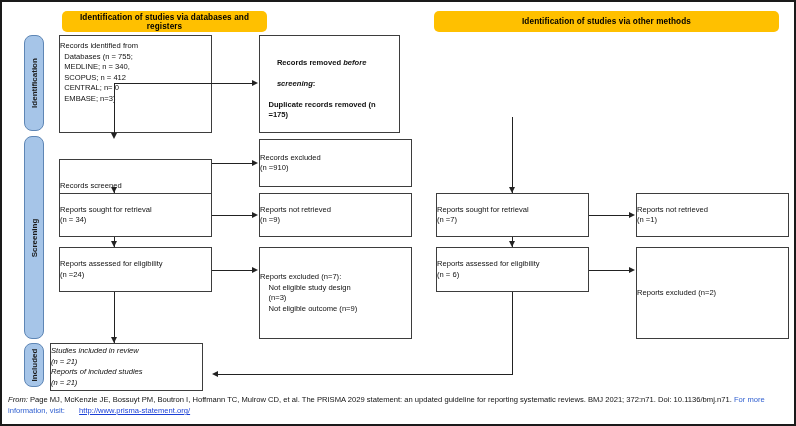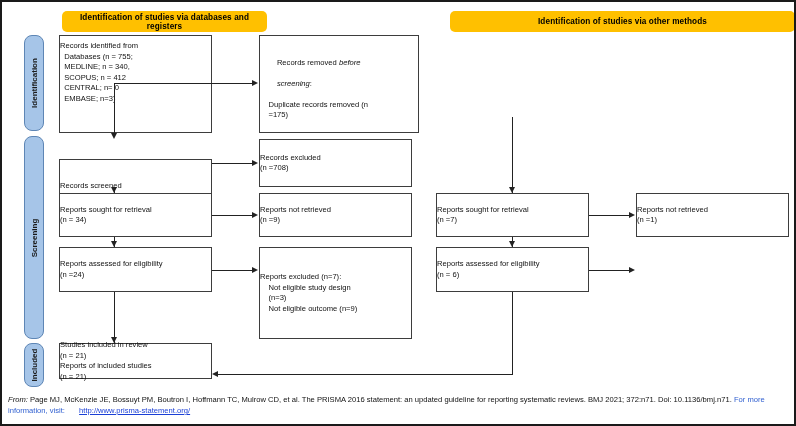--- a/index.html
+++ b/index.html
@@ -126,21 +126,21 @@
 </style>
 </head>
 <body>
 
 <div id="page">
   <div id="stage">
 
     <div class="banner" style="left:60px; top:9px; width:205px; height:21px;">
       <span>Identification of studies via databases and registers</span>
     </div>
-    <div class="banner" style="left:448px; top:9px; width:345px; height:21px;">
+    <div class="banner" style="left:432px; top:9px; width:345px; height:21px;">
       <span>Identification of studies via other methods</span>
     </div>
 
     <div class="phase" style="left:22px; top:33px; width:20px; height:96px;">
       <span class="phase-text">Identification</span>
     </div>
     <div class="phase" style="left:22px; top:134px; width:20px; height:203px;">
       <span class="phase-text">Screening</span>
     </div>
     <div class="phase" style="left:22px; top:341px; width:20px; height:44px;">
@@ -149,37 +149,37 @@
 
     <div class="box top" style="left:57px; top:33px; width:153px; height:98px;">
       <span class="box-text">Records identified from
   Databases (n = 755;
   MEDLINE; n = 340,
   SCOPUS; n = 412
   CENTRAL; n= 0
   EMBASE; n=3)</span>
     </div>
 
-    <div class="box" style="left:257px; top:33px; width:160px; height:98px;">
+    <div class="box" style="left:257px; top:33px; width:141px; height:98px;font-weight:bold;">
       <div class="box-text">
         <span>Records removed </span><span class="ital">before</span><br>
         <span class="ital">screening</span><span>:</span>
       </div>
       <span class="box-text">    Duplicate records removed (n
     =175)</span>
     </div>
 
     <div class="box" style="left:57px; top:137px; width:153px; height:64px;margin-top:20px;">
       <span class="box-text">Records screened
 (n =648)</span>
     </div>
 
     <div class="box" style="left:257px; top:137px; width:153px; height:48px;">
       <span class="box-text">Records excluded
-(n =708)</span>
+(n =910)</span>
     </div>
 
     <div class="box" style="left:57px; top:191px; width:153px; height:44px;">
       <span class="box-text">Reports sought for retrieval
 (n = 34)</span>
     </div>
 
     <div class="box" style="left:257px; top:191px; width:153px; height:44px;">
       <span class="box-text">Reports not retrieved
 (n =9)</span>
@@ -190,21 +190,21 @@
 (n =24)</span>
     </div>
 
     <div class="box" style="left:257px; top:245px; width:153px; height:92px;">
       <span class="box-text">Reports excluded (n=7):
     Not eligible study design
     (n=3)
     Not eligible outcome (n=9)</span>
     </div>
 
-    <div class="box" style="left:57px; top:341px; width:153px; height:36px;">
+    <div class="box" style="left:48px; top:341px; width:153px; height:48px;font-style:italic;">
       <span class="box-text">Studies included in review
 (n = 21)
 Reports of included studies
 (n = 21)</span>
     </div>
 
 
     <div class="box" style="left:434px; top:191px; width:153px; height:44px;">
       <span class="box-text">Reports sought for retrieval
 (n =7)</span>
@@ -213,20 +213,23 @@
     <div class="box" style="left:634px; top:191px; width:153px; height:44px;">
       <span class="box-text">Reports not retrieved
 (n =1)</span>
     </div>
 
     <div class="box" style="left:434px; top:245px; width:153px; height:45px;">
       <span class="box-text">Reports assessed for eligibility
 (n = 6)</span>
     </div>
 
+    <div class="box" style="left:634px; top:245px; width:153px; height:92px;">
+      <span class="box-text">Reports excluded (n=2)</span>
+    </div>
 
     <div class="ln h" style="left:112px; top:81px; width:139px;"></div>
     <div class="ln v" style="left:112px; top:81px; height:1px;"></div>
     <div class="arrow-r" style="left:250px; top:77.5px;"></div>
 
     <div class="ln v" style="left:112px; top:81px; height:50px;"></div>
     <div class="arrow-d" style="left:108.5px; top:131px;"></div>
 
     <div class="ln h" style="left:210px; top:161px; width:41px;"></div>
     <div class="arrow-r" style="left:250px; top:157.5px;"></div>
@@ -259,17 +262,17 @@
     <div class="arrow-r" style="left:627px; top:264.5px;"></div>
 
     <div class="ln v" style="left:510px; top:290px; height:82px;"></div>
     <div class="ln h" style="left:216px; top:372px; width:295px;"></div>
     <div class="arrow-l" style="left:210px; top:368.5px;"></div>
 
   </div>
 
   <div id="caption">
     <span class="from">From:</span>
-    <span>Page MJ, McKenzie JE, Bossuyt PM, Boutron I, Hoffmann TC, Mulrow CD, et al. The PRISMA 2016 statement: an updated guideline for reporting systematic reviews. BMJ 2021; 372:n71. Doi: 10.1136/bmj.n71.</span>
+    <span>Page MJ, McKenzie JE, Bossuyt PM, Boutron I, Hoffmann TC, Mulrow CD, et al. The PRISMA 2029 statement: an updated guideline for reporting systematic reviews. BMJ 2021; 372:n71. Doi: 10.1136/bmj.n71.</span>
     <span class="note">For more information, visit:</span>
     <span class="link">http://www.prisma-statement.org/</span>
   </div>
 </div>
 
 </body></html>

